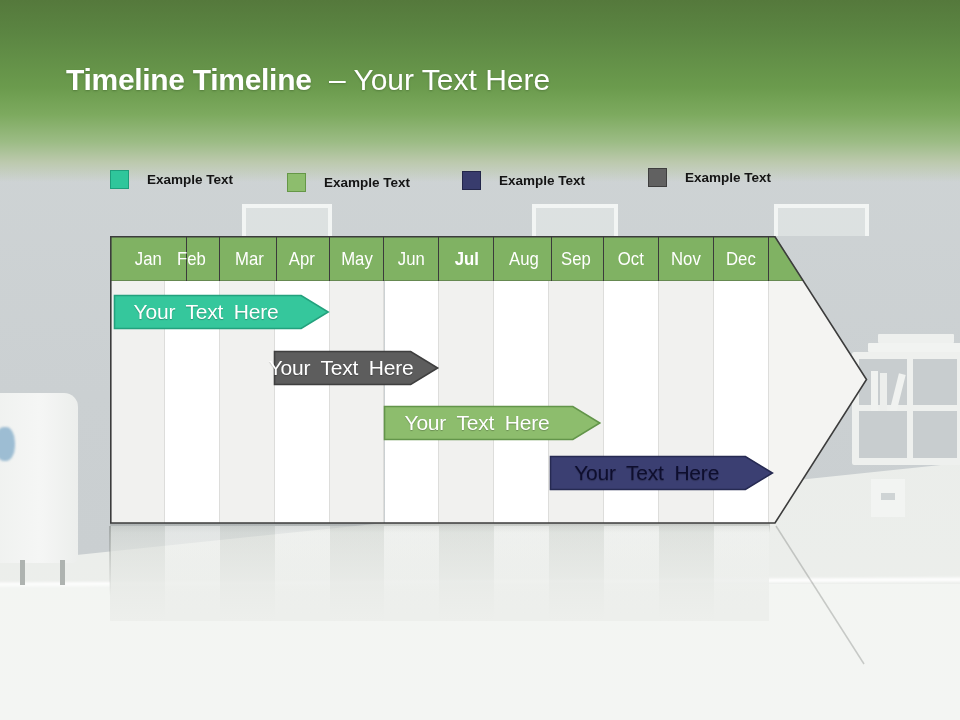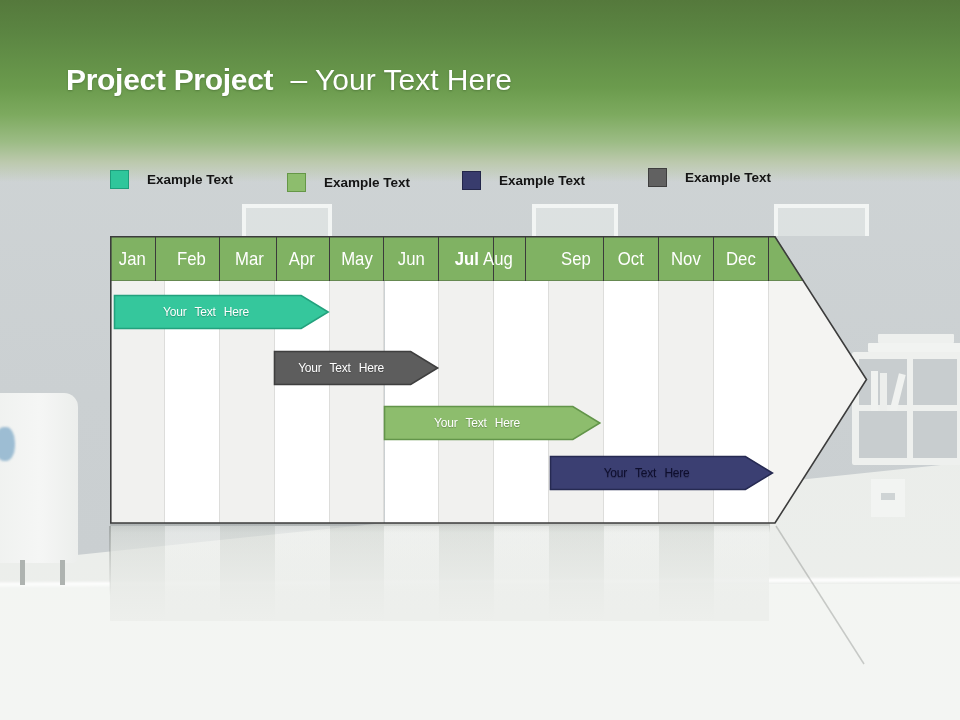--- a/index.html
+++ b/index.html
@@ -74,21 +74,21 @@
   .tl-header{left:0;top:0;width:758px;height:45px;background:var(--header_green,#80B263);
     border-bottom:1px solid rgba(55,60,50,.35);}
   .hcell{top:0;height:45px;border-right:1.6px solid #3b3b3b;display:flex;align-items:center;justify-content:center;}
   .hcell span{position:static;color:#fff;font-size:19px;transform:scaleX(.88);letter-spacing:0;}
   .bcol{top:45px;height:242px;border-right:1px solid #dddddb;}
   .bcol.odd{background:#f1f1ef;} .bcol.even{background:#ffffff;}
   .tip-fill{top:45px;height:242px;background:#f4f4f2;}
   .bar{height:36px;}
   .bar svg{position:absolute;left:0;top:0;overflow:visible;}
   .bar-label{left:0;top:0;height:36px;display:flex;align-items:center;justify-content:center;
-    font-size:12px;letter-spacing:-.2px;word-spacing:5px;white-space:nowrap;
+    font-size:21px;letter-spacing:-.2px;word-spacing:5px;white-space:nowrap;
     text-shadow:0 1px 1px rgba(0,0,0,.25);}
   .tl-outline{left:0;top:0;width:758px;height:288px;pointer-events:none;}
 </style>
 </head>
 <body>
 
 <div class="slide">
 
   <div class="wall"></div>
   <div class="floor"></div>
@@ -120,21 +120,21 @@
     </div>
   </div>
 
   <div class="sofa"></div>
   <div class="sofa-leg leg1"></div>
   <div class="sofa-leg leg2"></div>
   <div class="blue-item"></div>
 
   <div class="banner"></div>
   <div class="title">
-    <span class="t-bold">Project Project</span>
+    <span class="t-bold">Timeline Timeline</span>
     <span class="t-light">– Your Text Here</span>
   </div>
 
   <div class="legend-item li1">
     <div class="legend-swatch" style="background: rgb(47, 198, 155); border-color: rgb(30, 159, 124);"></div>
     <div class="legend-label">Example Text</div>
   </div>
   <div class="legend-item li2">
     <div class="legend-swatch" style="background: rgb(141, 189, 109); border-color: rgb(101, 151, 71);"></div>
     <div class="legend-label">Example Text</div>
@@ -153,42 +153,42 @@
   <div class="refl-fade"></div>
   <div class="refl-left"></div>
   <svg class="refl-svg" viewBox="0 0 960 720">
     <line x1="776" y1="526" x2="864" y2="664" stroke="rgba(95,100,95,0.3)" stroke-width="1.5"></line>
   </svg>
 
   <div class="timeline">
     <div class="tl-clip">
       <div class="tl-header" style="background: rgb(128, 178, 99);"></div>
       <div id="hcells">
-          <div class="hcell" style="left: 0px; width: 46px;">
+          <div class="hcell" style="left: 0px; width: 77px;">
             <span>Jan</span>
           </div>
           <div class="hcell" style="left: 54.9px; width: 54.9px;">
             <span>Feb</span>
           </div>
           <div class="hcell" style="left: 112px; width: 54.9px;">
             <span>Mar</span>
           </div>
           <div class="hcell" style="left: 164.7px; width: 54.9px;">
             <span>Apr</span>
           </div>
           <div class="hcell" style="left: 219.6px; width: 54.9px;">
             <span>May</span>
           </div>
           <div class="hcell" style="left: 274.5px; width: 54.9px;">
             <span>Jun</span>
           </div>
           <div class="hcell" style="left: 329.4px; width: 54.9px; font-weight: bold;">
             <span>Jul</span>
           </div>
-          <div class="hcell" style="left: 361px; width: 54.9px; justify-content: center;">
+          <div class="hcell" style="left: 387px; width: 54.9px; justify-content: center;">
             <span>Aug</span>
           </div>
           <div class="hcell" style="left: 439.2px; width: 54.9px;">
             <span>Sep</span>
           </div>
           <div class="hcell" style="left: 494.1px; width: 54.9px;">
             <span>Oct</span>
           </div>
           <div class="hcell" style="left: 549px; width: 54.9px;">
             <span>Nov</span>

